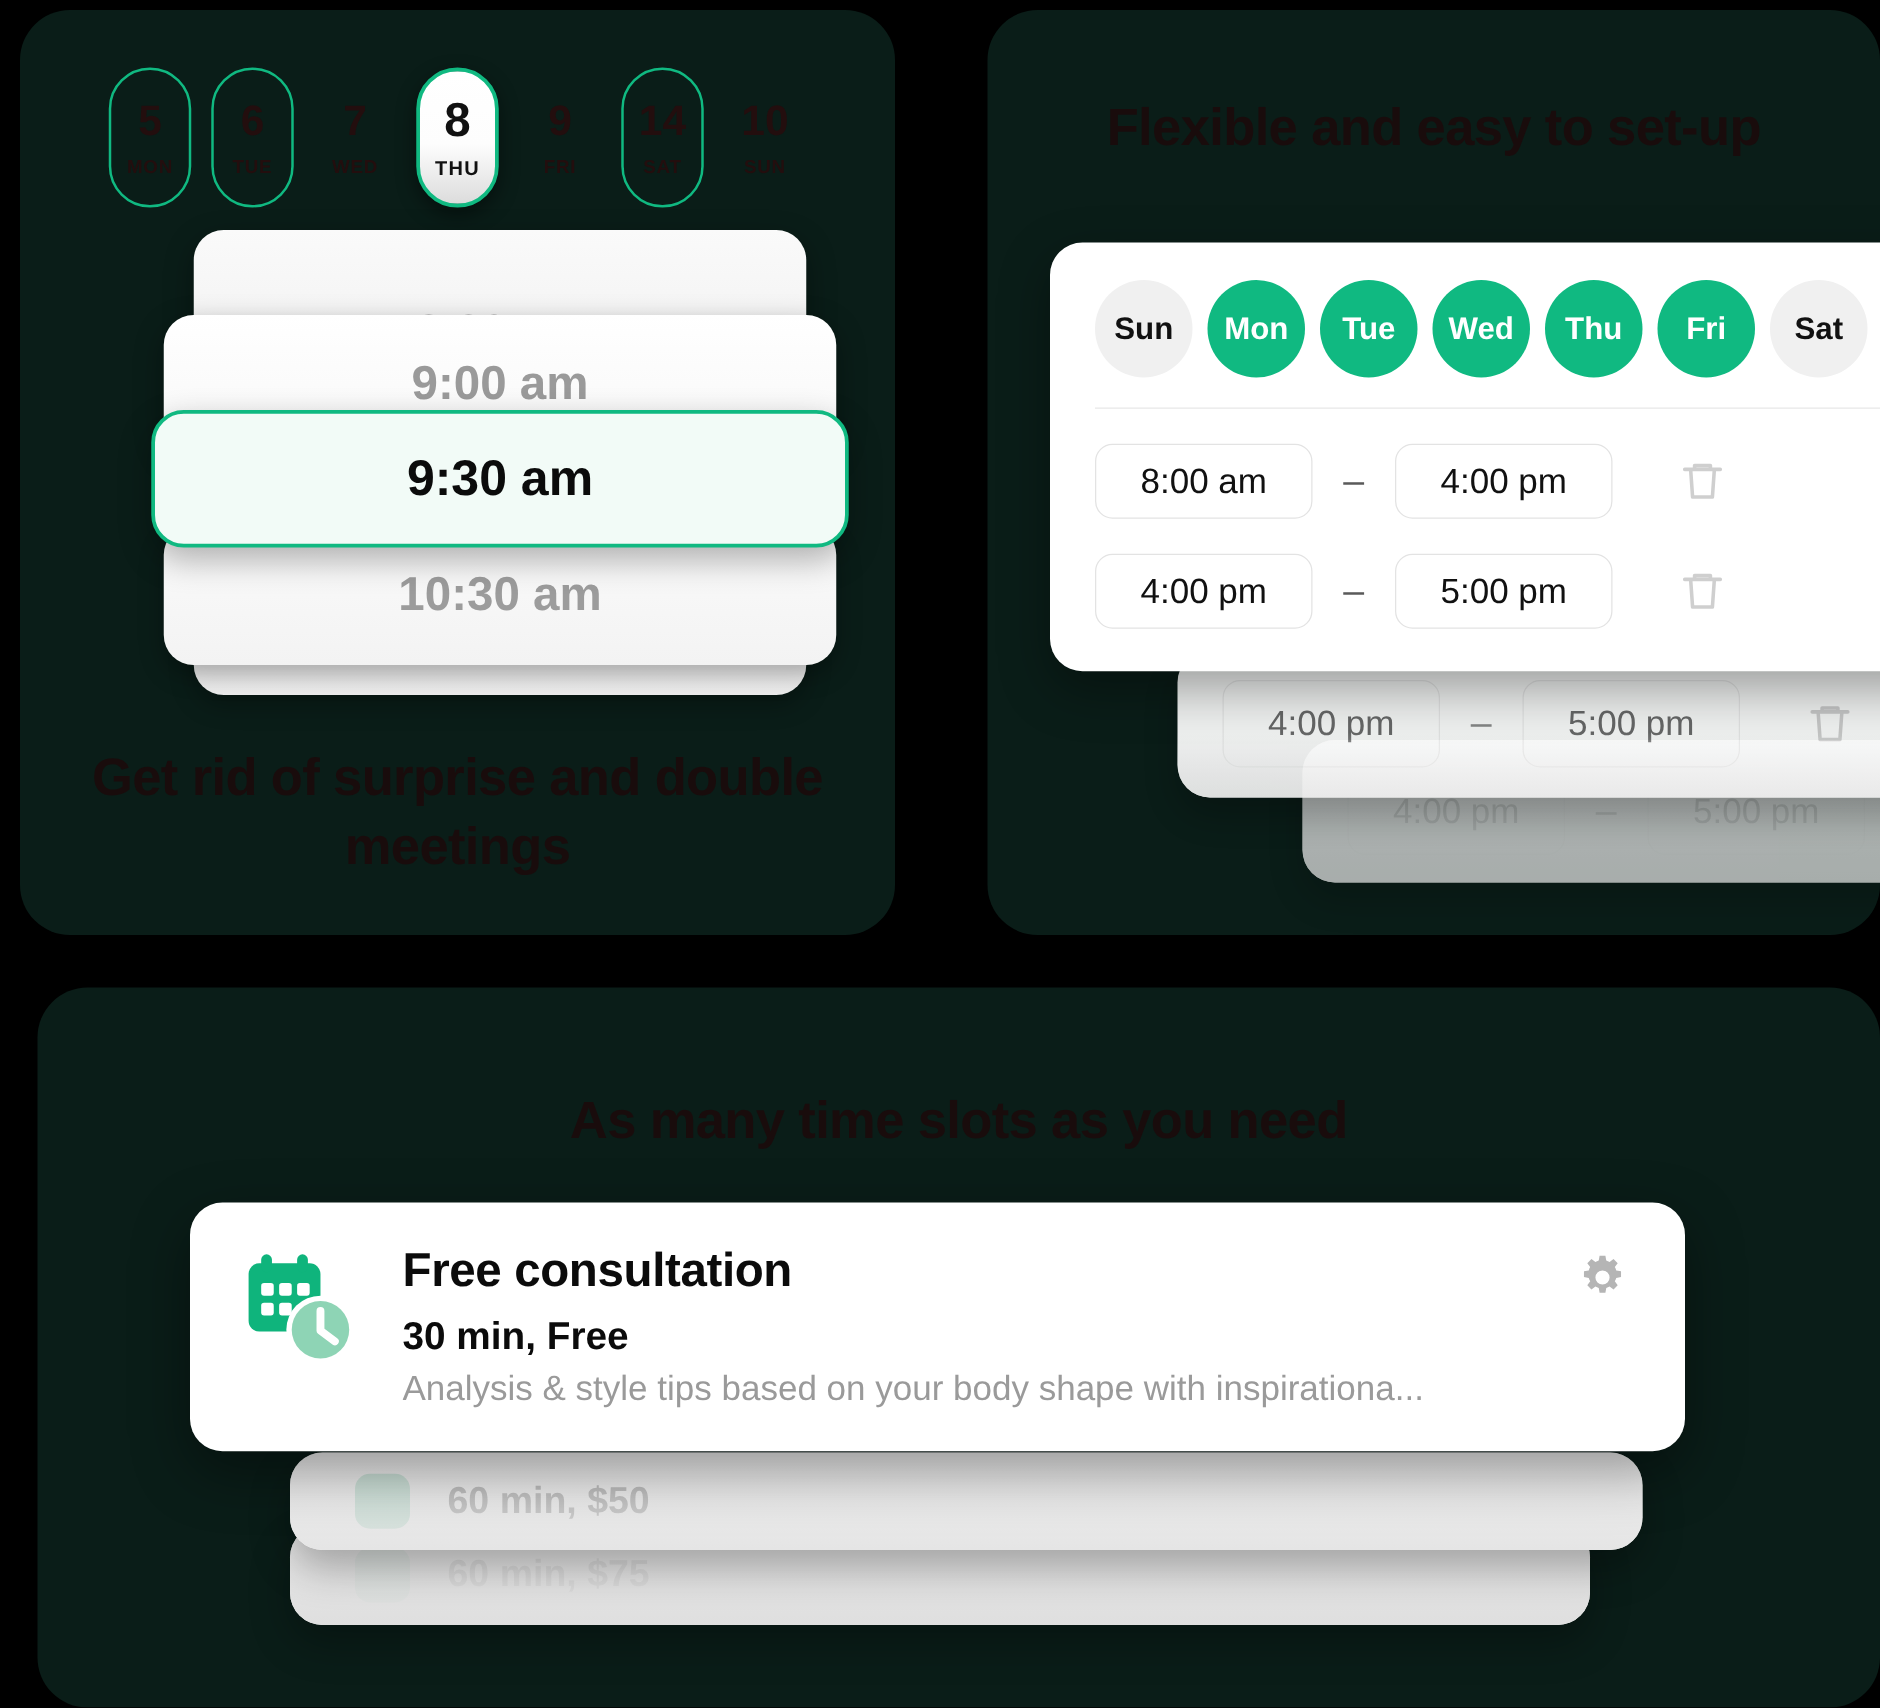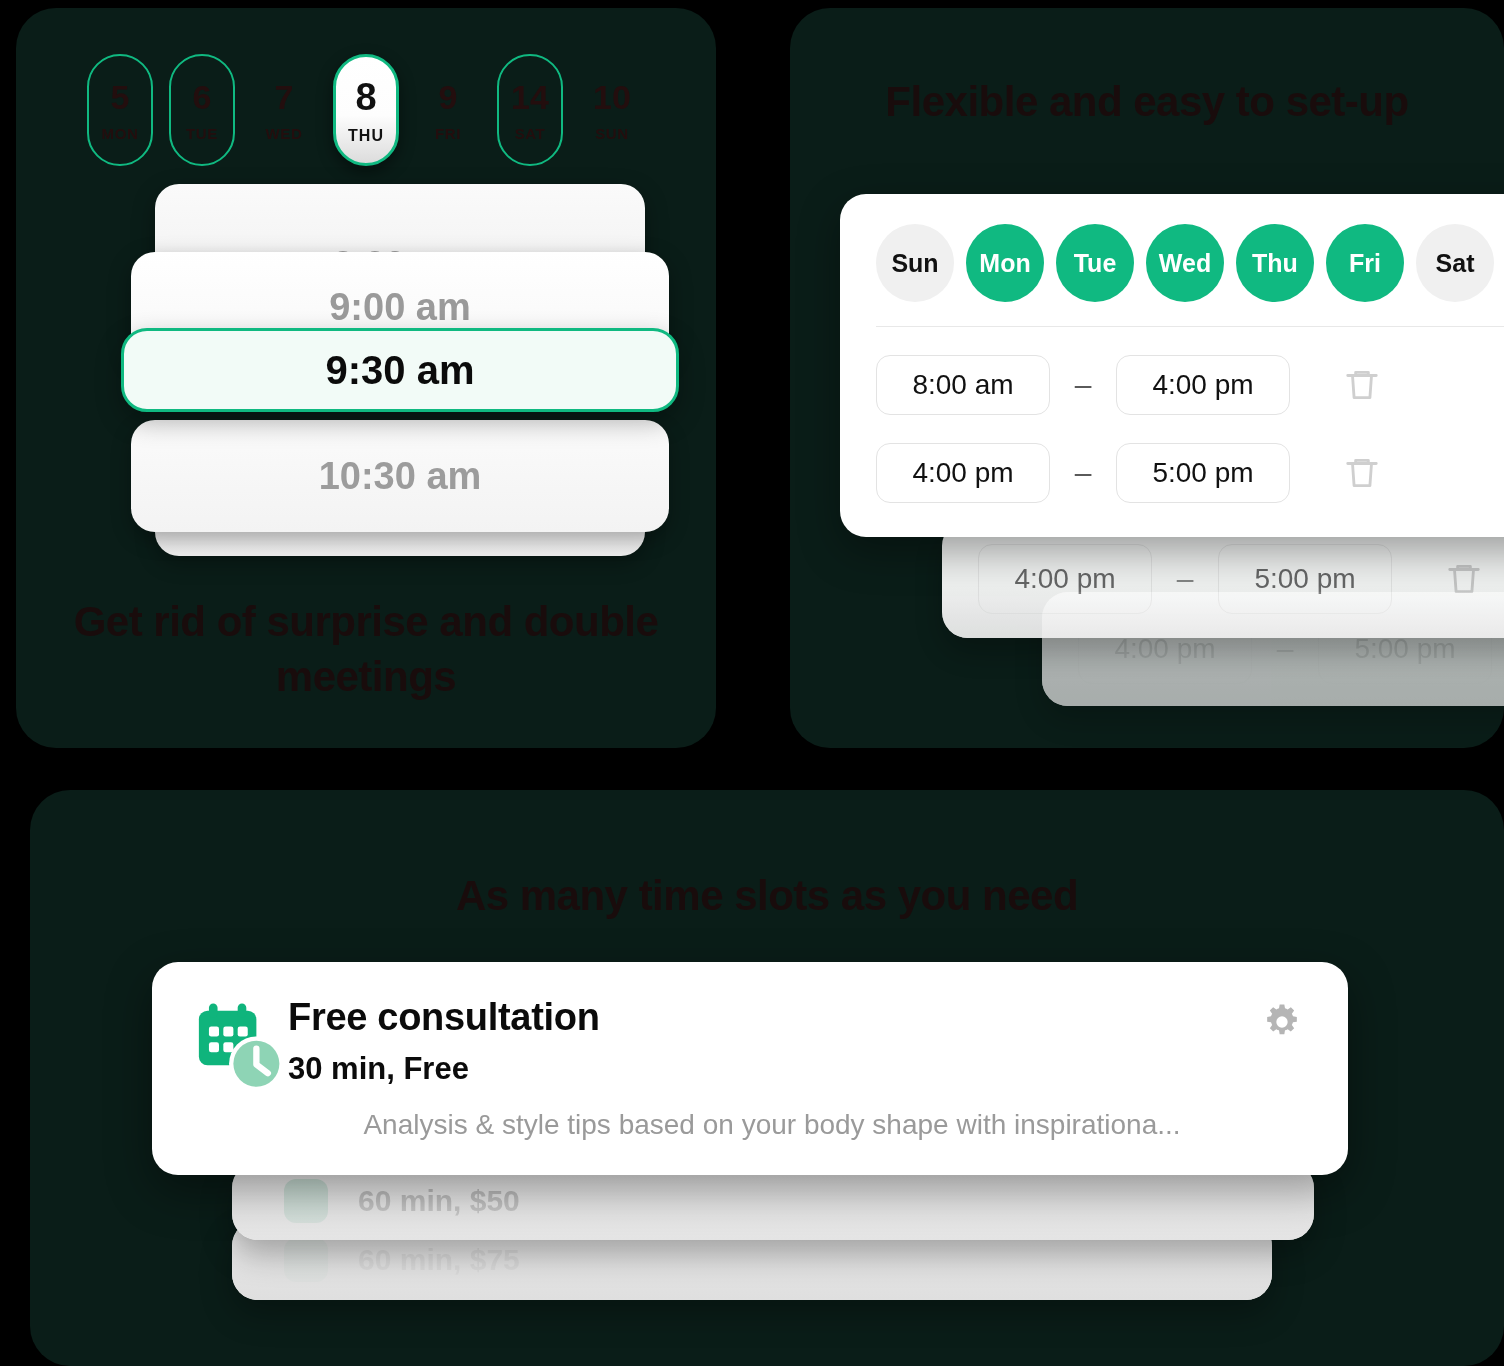--- a/index.html
+++ b/index.html
@@ -109,21 +109,21 @@
     align-items: flex-end; padding-bottom: 8px;
     box-shadow: 0 8px 22px rgba(0,0,0,.35);
   }
   .slot-near-top {
     left: 78px; top: 68px; width: 538px; height: 110px;
     background: linear-gradient(180deg,#ffffff 0%,#f7f7f7 100%);
     color: #9a9a9a; font-size: 38px;
     box-shadow: 0 8px 22px rgba(0,0,0,.35);
   }
   .slot-selected {
-    left: 68px; top: 144px; width: 558px; height: 84px;
+    left: 68px; top: 144px; width: 558px; height: 110px;
     background: #f2fbf7;
     border: 3px solid #10b981;
     color: #0b0b0b; font-size: 40px;
     border-radius: 26px;
     box-shadow: 0 10px 26px rgba(0,0,0,.3);
     z-index: 4;
   }
   .slot-near-bot {
     left: 78px; top: 236px; width: 538px; height: 112px;
     background: linear-gradient(180deg,#fbfbfb 0%,#f3f3f3 100%);
@@ -213,28 +213,28 @@
   .event-card {
     position: absolute;
     left: 122px; top: 172px;
     width: 1196px;
     background: #ffffff;
     border-radius: 26px;
     padding: 34px 40px 34px 44px;
     box-shadow: 0 16px 46px rgba(0,0,0,.4);
     z-index: 6;
   }
-  .event-inner { display: flex; align-items: flex-start; }
+  .event-inner { display: flex; gap: 34px; align-items: flex-start; }
   .event-icon { position: relative; width: 92px; height: 92px; flex: 0 0 auto; margin-top: 6px; }
   .event-body { flex: 1 1 auto; min-width: 0; }
   .event-title { font-size: 38px; font-weight: 700; color: #0b0b0b; letter-spacing: -0.3px; }
   .event-meta  { font-size: 31px; font-weight: 700; color: #0b0b0b; margin-top: 12px; }
   .event-desc  {
-    font-size: 28px; color: #9a9a9a; margin-top: 22px;
-    white-space: nowrap; overflow: hidden; text-overflow: clip; text-align: center;
+    font-size: 28px; color: #9a9a9a; margin-top: 8px;
+    white-space: nowrap; overflow: hidden; text-overflow: clip;
   }
   .gear-btn {
     width: 52px; height: 52px; flex: 0 0 auto;
     display: flex; align-items: center; justify-content: center;
     background: none; border: none; cursor: pointer;
   }
   .gear-btn svg { width: 40px; height: 40px; }
 
   
   .event-ghost {

